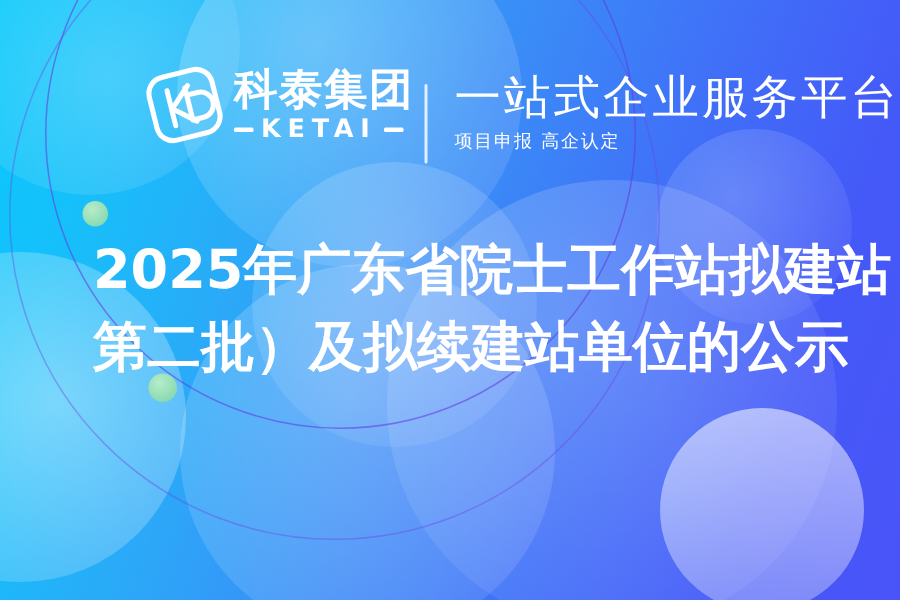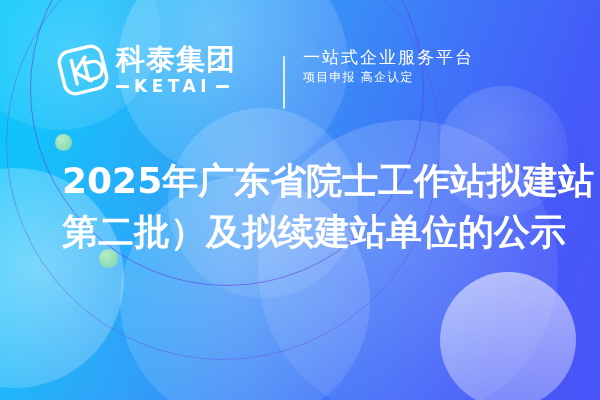--- a/index.html
+++ b/index.html
@@ -121,20 +121,21 @@
   .dot-g1 { left: 55px; top: 134px; width: 17px; height: 17px; }
   .dot-g2 { left: 99px; top: 249px; width: 19px; height: 19px; }
 
   
   .header {
     position: absolute;
     left: 0; top: 0;
     width: 537px; height: 140px;
     display: flex;
     align-items: center;
+    padding-left: 40px;
   }
 
   .brand {
     display: flex;
     align-items: center;
     margin-left: 54px;
   }
   .brand-mark {
     width: 58px; height: 58px;
     flex: 0 0 58px;
@@ -185,21 +186,21 @@
     border-radius: 1px;
   }
 
   .tagline {
     position: absolute;
     left: 303px; top: 47px;
     display: flex;
     flex-direction: column;
   }
   .tagline-main {
-    font-size: 17px;
+    font-size: 31px;
     color: #ffffff;
     letter-spacing: 2px;
     line-height: 1.18;
     white-space: nowrap;
   }
   .tagline-sub {
     font-size: 12px;
     color: #ffffff;
     letter-spacing: 1.2px;
     line-height: 1.25;

